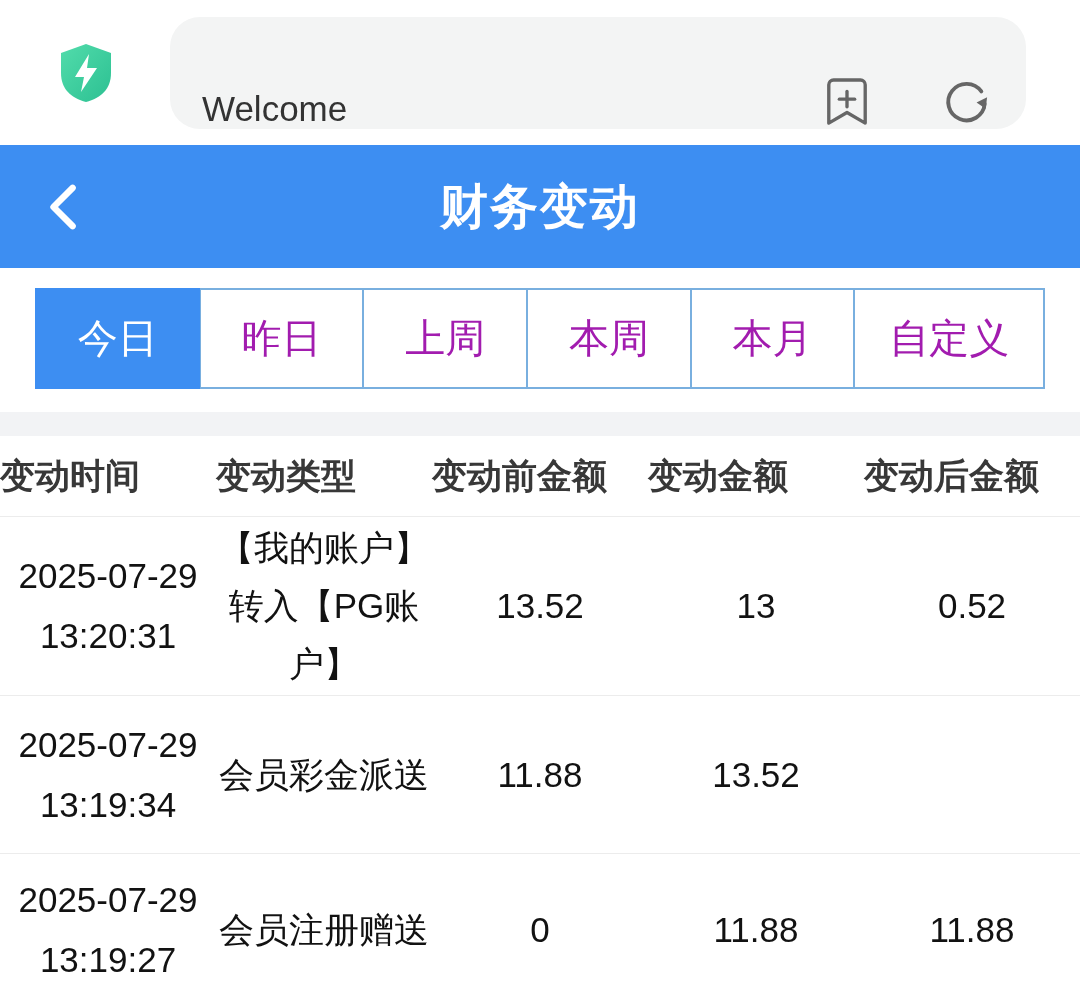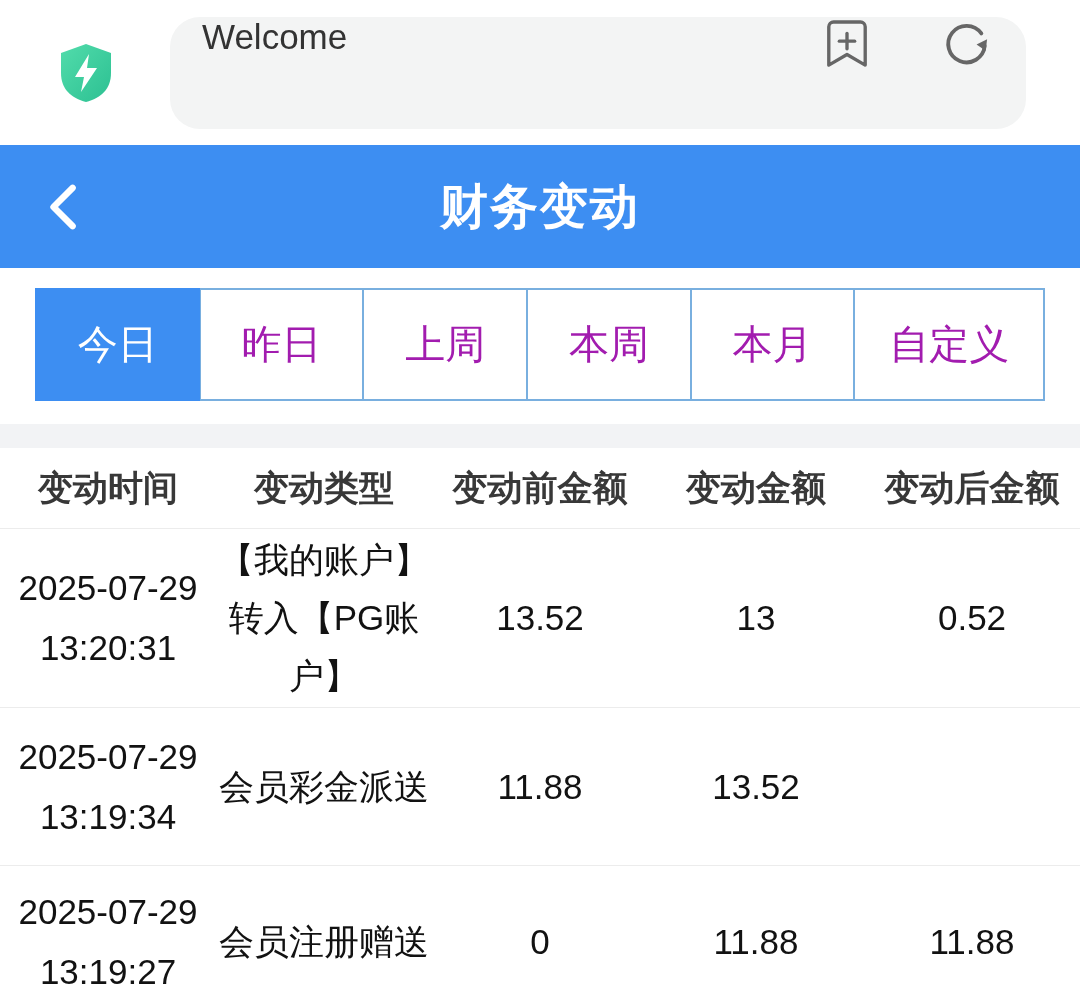--- a/index.html
+++ b/index.html
@@ -3,49 +3,49 @@
 <meta charset="utf-8">
 <style>
   * { margin:0; padding:0; box-sizing:border-box; }
   html,body { width:1080px; height:1005px; background:#fff; overflow:hidden;
               font-family:"Liberation Sans","DejaVu Sans",sans-serif; }
 
   
   .topbar { height:145px; display:flex; align-items:center; background:#fff; }
   .shield-wrap { width:56px; height:62px; margin-left:58px; flex:0 0 auto; }
   .urlbar { flex:1; height:112px; margin-left:56px; margin-right:54px;
-            background:#f3f4f4; border-radius:30px; display:flex; align-items:flex-start;
+            background:#f3f4f4; border-radius:30px; display:flex; align-items:flex-end;
             padding:0 36px 0 32px;gap:40px; }
   .url-text { font-size:35px; color:#333; flex:1; }
   .urlbar .icon-btn { width:50px; height:54px; margin-left:28px; display:flex;
                       align-items:center; justify-content:center; }
 
   
   .appbar { position:relative; height:123px; background:#3d8ef2; display:flex; align-items:center;text-decoration:underline; }
   .back-btn { position:absolute; left:45px; top:0; height:123px; width:60px;
               display:flex; align-items:center; }
   .app-title { position:absolute; left:0; right:0; text-align:center; color:#fff;
                font-size:48px; font-weight:bold; letter-spacing:2px; }
 
   
-  .tabs { display:flex; margin:20px 35px 0 35px; height:113px; }
+  .tabs { display:flex; margin:20px 35px 0 35px; height:101px; }
   .tab { flex:1 1 0; border:2px solid #79afdf; border-left-width:1px; border-right-width:1px;
          background:#fff; color:#a21caf; font-size:40px; display:flex; align-items:center;
          justify-content:center; cursor:pointer; font-family:inherit; }
   .tab:first-child { border-left-width:2px; }
   .tab:last-child  { border-right-width:2px; flex:1.16 1 0; }
   .tab.active { background:#3d8ef2; border-color:#3d8ef2; color:#fff; }
 
   .gap-23 { height:23px; }
   .strip { height:24px; background:#f2f3f5; }
   .strip-bottom { height:13px; background:#f2f3f5; }
 
   
   .thead { display:flex; height:81px; align-items:center; border-bottom:1px solid #ececec; }
-  .thead .th { width:20%; text-align:center; font-size:35px; font-weight:700; color:#383838; }
+  .thead .th { width:20%; text-align:left; font-size:35px; font-weight:700; color:#383838; }
 
   .trow { display:flex; border-bottom:1px solid #ececec; }
   .trow:last-of-type { border-bottom:none; }
   .r1 { height:179px; } .r2 { height:158px; } .r3 { height:152px; }
   .td { width:20%; display:flex; flex-direction:column; align-items:center;
         justify-content:center; text-align:center; font-size:35px; color:#121212; }
   .td .line { line-height:60px; }
   .td.type { font-size:35px; line-height:58px; padding:0 2px; word-break:break-all; }
 </style>
 </head>

